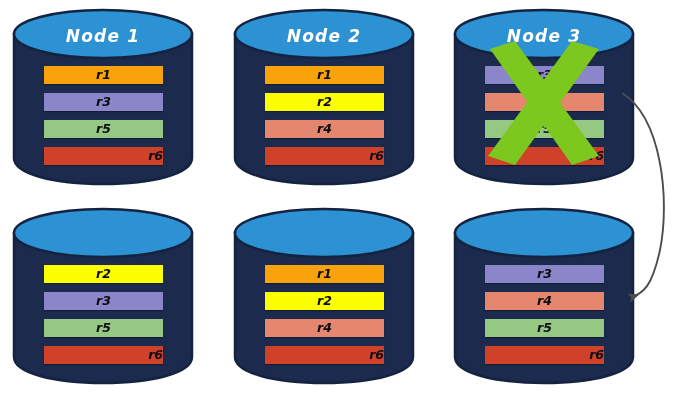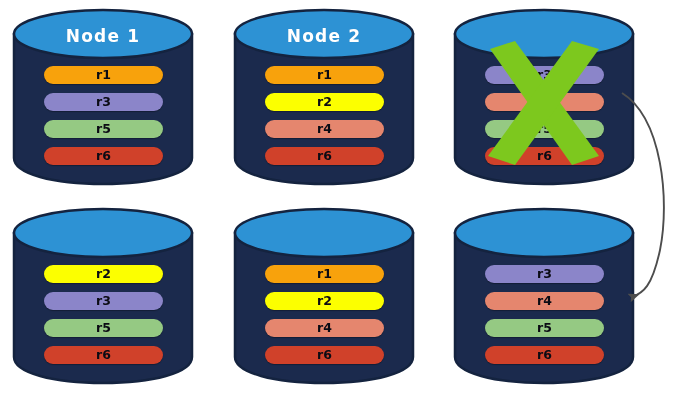--- a/index.html
+++ b/index.html
@@ -19,20 +19,21 @@
     position: absolute;
     left: 0; top: 0;
     width: 676px;
     height: 402px;
   }
 
   .node {
     position: absolute;
     width: 213px;
     height: 178px;
+    font-style: italic;
   }
 
   .cyl-svg {
     position: absolute;
     left: 0; top: 0;
     width: 182px;
     height: 178px;
     overflow: visible;
   }
 
@@ -56,30 +57,30 @@
     position: absolute;
     left: 32px;
     top: 58px;
     width: 119px;
   }
 
   .bar {
     position: relative;
     height: 18px;
     margin-bottom: 9px;
-    border-radius: 9px;
+    border-radius: 0;
     color: #0b0b14;
     font-family: "DejaVu Sans", sans-serif;
     font-weight: bold;
     font-size: 12.5px;
     line-height: 18px;
     text-align: center;
     box-shadow: 0 1px 1px rgba(0,0,0,0.30);
   }
-  .bar:last-child { margin-bottom: 8px; }
+  .bar:last-child { margin-bottom: 8px; text-align: right; }
 
   .xmark {
     position: absolute;
     left: 0; top: 0;
     width: 182px;
     height: 178px;
     overflow: visible;
     pointer-events: none;
   }
 
@@ -120,20 +121,21 @@
         <div class="bar" style="background: rgb(252, 255, 0); color: rgb(11, 11, 20);">r2</div>
         <div class="bar" style="background: rgb(229, 134, 110); color: rgb(11, 11, 20);">r4</div>
         <div class="bar" style="background: rgb(208, 65, 42); color: rgb(11, 11, 20);">r6</div>
       </div>
     </div>
     <div class="node" style="left: 453px; top: 8px;">
       <svg class="cyl-svg" viewBox="0 0 182 178">
         <path d="M2,26 L2,150 C2,166 42,176 91,176 C140,176 180,166 180,150 L180,26 Z" fill="#1b2a4d" stroke="#14233f" stroke-width="2.5"></path>
         <ellipse cx="91" cy="26" rx="89" ry="24" fill="#2d92d4" stroke="#14233f" stroke-width="2.5"></ellipse>
       </svg>
+      <div class="node-title">Node 3</div>
       <div class="bars">
         <div class="bar" style="background: rgb(139, 133, 201); color: rgb(11, 11, 20);">r3</div>
         <div class="bar" style="background: rgb(229, 134, 110); color: rgb(11, 11, 20);">r4</div>
         <div class="bar" style="background: rgb(149, 201, 131); color: rgb(11, 11, 20);">r5</div>
         <div class="bar" style="background: rgb(208, 65, 42); color: rgb(11, 11, 20);">r6</div>
       </div>
       <svg class="xmark" viewBox="0 0 182 178">
         <g fill="#7dc81e">
           <polygon points="37,41 62,33 146,148 119,157"></polygon>
           <polygon points="146,41 119,33 35,148 62,157"></polygon>

